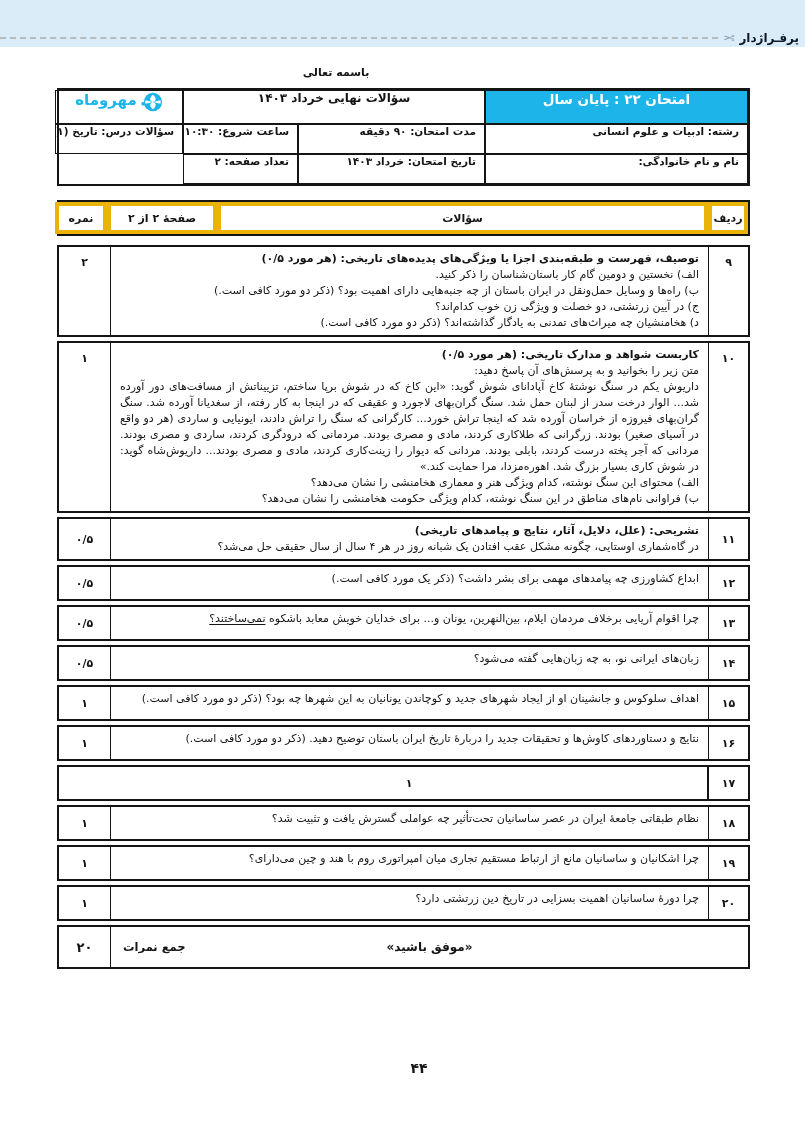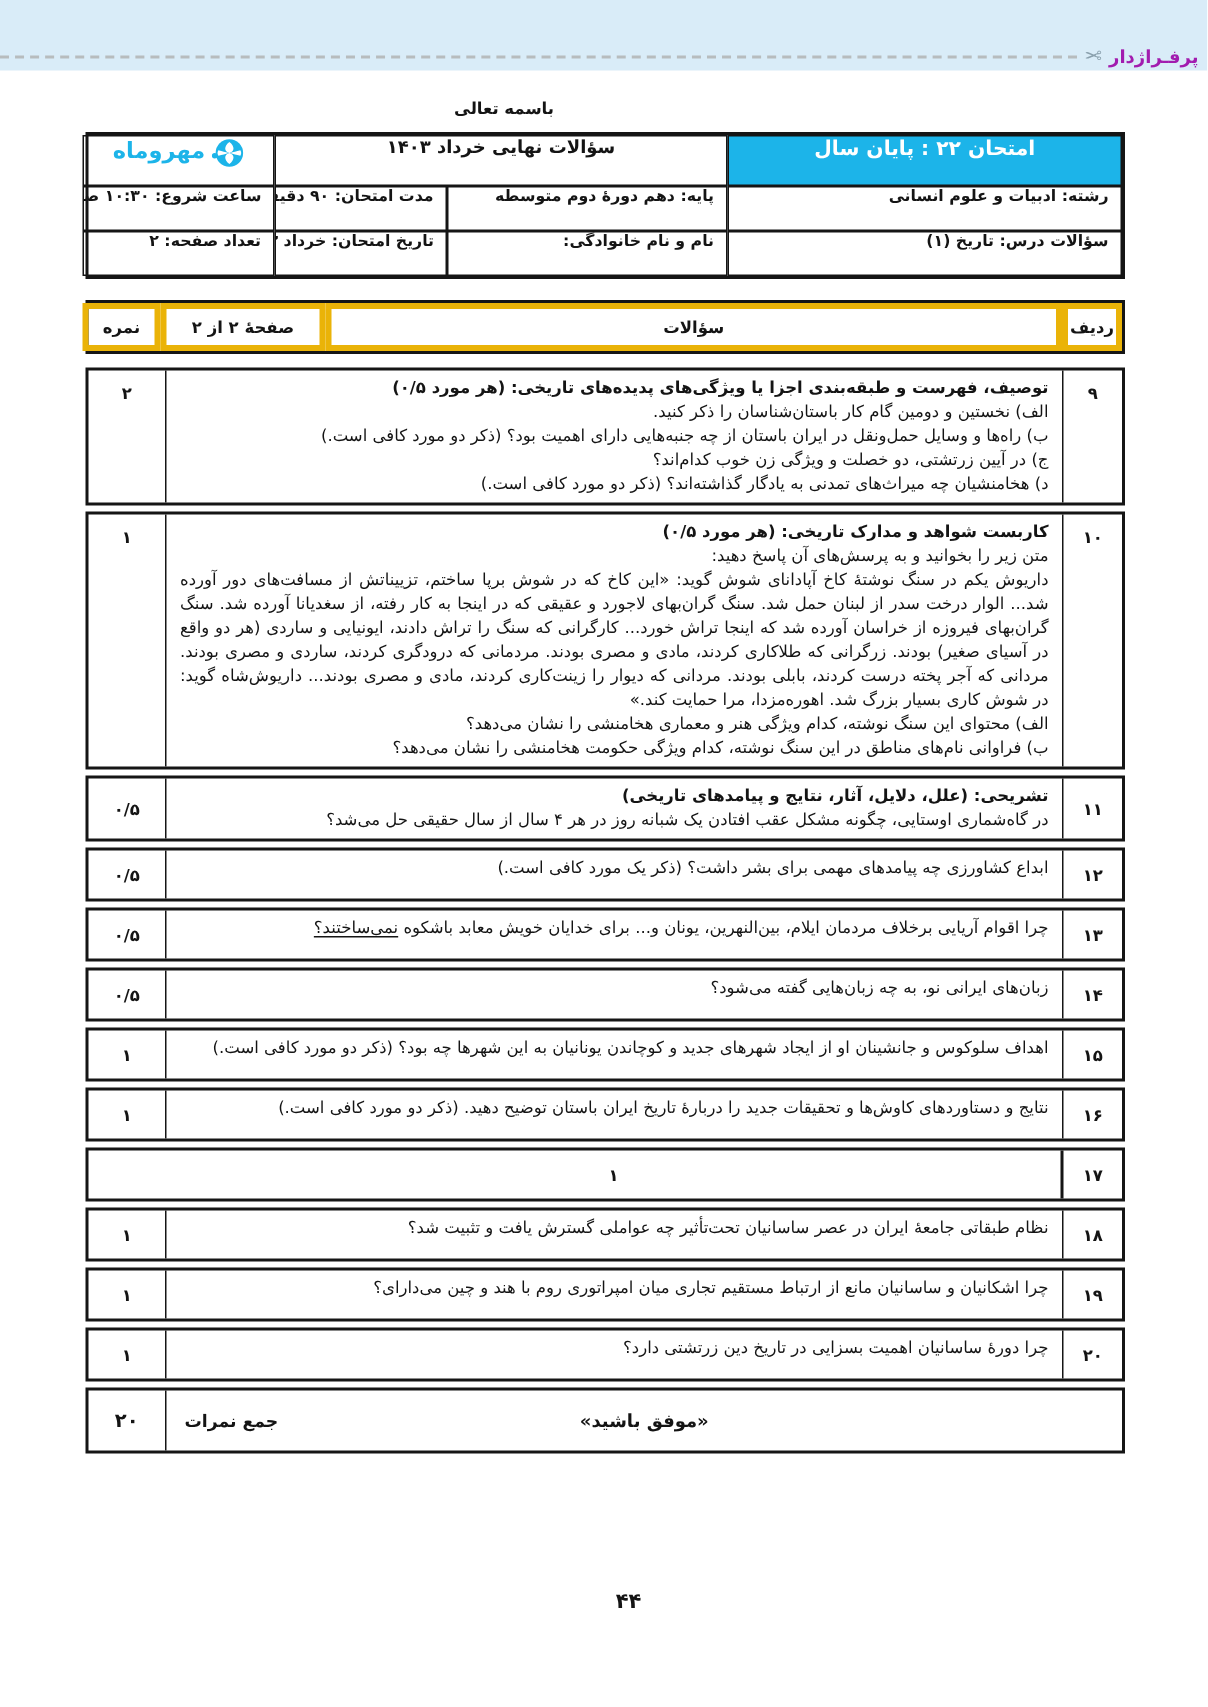--- a/index.html
+++ b/index.html
@@ -4,21 +4,21 @@
 <style>
   html,body{margin:0;padding:0;background:#fff;}
   .sheet{position:relative;width:805px;height:1138px;background:#ffffff;overflow:hidden;
          font-family:"DejaVu Sans",sans-serif;direction:rtl;color:#141414;}
 
   
   .band{position:relative;height:47px;background:#d9ecf8;}
   .cutline{position:absolute;left:0;right:6px;bottom:2px;display:flex;align-items:center;direction:ltr;gap:5px;}
   .dashes{flex:1;border-top:2px dashed #b7bcbe;}
   .scissors{color:#8aa0ad;font-size:14px;line-height:1;transform:scaleX(-1);}
-  .cutlabel{color:#a21caf;font-size:12px;font-weight:bold;}
+  .cutlabel{color:#0f172a;font-size:12px;font-weight:bold;}
 
   .bismillah{position:absolute;top:66px;left:185px;width:302px;text-align:center;
              font-size:11px;font-weight:bold;}
 
   
   .header-table{display:grid;margin:41px 55px 0 57px;
                 grid-template-columns:263px 187px 115px 128px;
                 grid-template-rows:34px 30px 30px;
                 border:2px solid #151515;background:#fff;}
   .hcell{border:1px solid #151515;display:flex;align-items:flex-start;
@@ -84,21 +84,20 @@
         <circle cx="13" cy="12" r="10" fill="#1cb4e9"></circle>
         <circle cx="2.3" cy="14" r="2" fill="#1cb4e9"></circle>
         <path d="M13 4 C9 7 9 11 13 12 C9 13 9 17 13 20 C17 17 17 13 13 12 C17 11 17 7 13 4 Z" fill="#ffffff"></path>
         <path d="M5 10 C8 11 10 11 12.5 12 C10 13 8 13 5 14 C4.2 12.6 4.2 11.4 5 10 Z" fill="#ffffff"></path>
         <path d="M21 10 C18 11 16 11 13.5 12 C16 13 18 13 21 14 C21.8 12.6 21.8 11.4 21 10 Z" fill="#ffffff"></path>
       </svg>
       <span>مهروماه</span>
     </div>
 
     <div class="hcell">رشته: ادبیات و علوم انسانی</div>
-    <div class="hcell">پایه: دهم دورهٔ دوم متوسطه</div>
     <div class="hcell">مدت امتحان: ۹۰ دقیقه</div>
     <div class="hcell">ساعت شروع: ۱۰:۳۰ صبح</div>
 
     <div class="hcell">سؤالات درس: تاریخ (۱)</div>
     <div class="hcell">نام و نام خانوادگی:</div>
     <div class="hcell">تاریخ امتحان: خرداد ۱۴۰۳</div>
     <div class="hcell">تعداد صفحه: ۲</div>
   </div>
 
   <div class="qhead">

